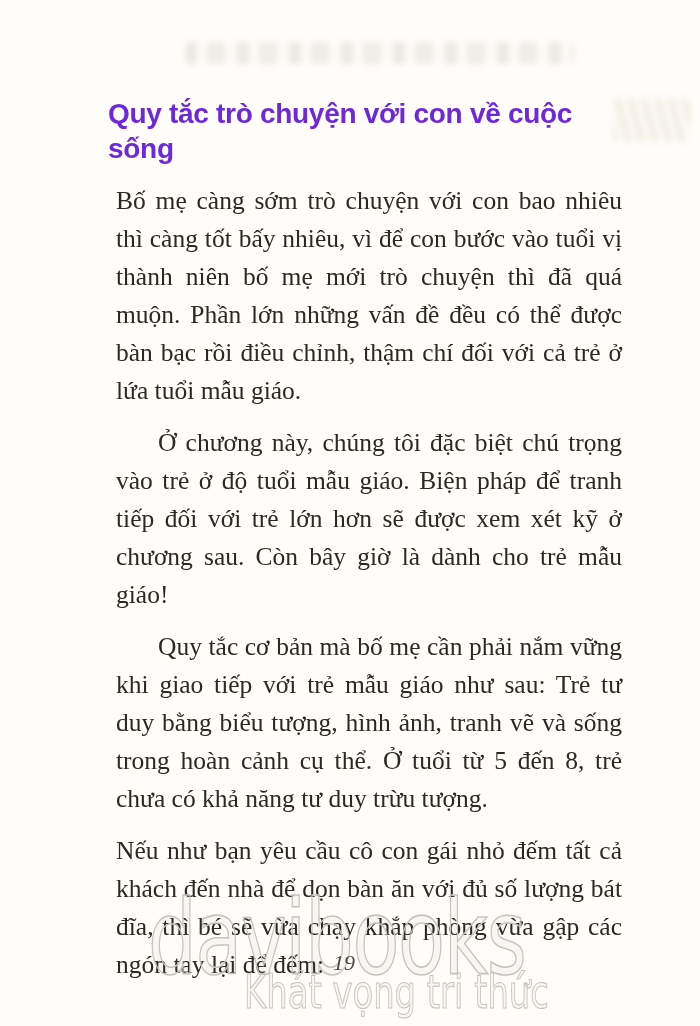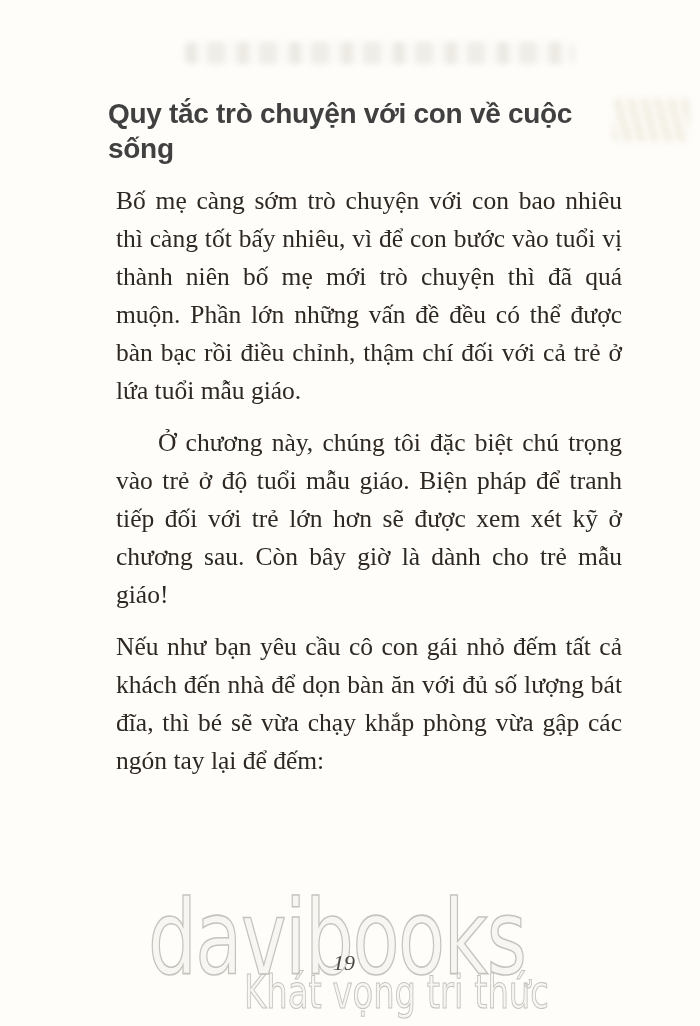--- a/index.html
+++ b/index.html
@@ -40,21 +40,21 @@
     width: 514px;
     color: #2e2822;
   }
   .title {
     margin: 0 0 16px 0;
     font-family: "Liberation Sans", sans-serif;
     font-weight: bold;
     font-size: 28px;
     line-height: 1.25;
     letter-spacing: -0.3px;
-    color: #404040;
+    color: #6d28d9;
   }
   .para {
     margin: 0 0 14px 8px;
     font-size: 25.5px;
     line-height: 38px;
     text-align: justify;
     color: #2e2822;
   }
   .para.indented {
     text-indent: 42px;
@@ -117,20 +117,21 @@
   <div class="smudge smudge-top"></div>
   <div class="smudge smudge-right"></div>
 
   <div class="content">
     <h1 class="title">Quy tắc trò chuyện với con về cuộc sống</h1>
 
     <p class="para">Bố mẹ càng sớm trò chuyện với con bao nhiêu thì càng tốt bấy nhiêu, vì để con bước vào tuổi vị thành niên bố mẹ mới trò chuyện thì đã quá muộn. Phần lớn những vấn đề đều có thể được bàn bạc rồi điều chỉnh, thậm chí đối với cả trẻ ở lứa tuổi mẫu giáo.</p>
 
     <p class="para indented">Ở chương này, chúng tôi đặc biệt chú trọng vào trẻ ở độ tuổi mẫu giáo. Biện pháp để tranh tiếp đối với trẻ lớn hơn sẽ được xem xét kỹ ở chương sau. Còn bây giờ là dành cho trẻ mẫu giáo!</p>
 
+    <p class="para indented">Quy tắc cơ bản mà bố mẹ cần phải nắm vững khi giao tiếp với trẻ mẫu giáo như sau: Trẻ tư duy bằng biểu tượng, hình ảnh, tranh vẽ và sống trong hoàn cảnh cụ thể. Ở tuổi từ 5 đến 8, trẻ chưa có khả năng tư duy trừu tượng.</p>
 
 
     <p class="para">Nếu như bạn yêu cầu cô con gái nhỏ đếm tất cả khách đến nhà để dọn bàn ăn với đủ số lượng bát đĩa, thì bé sẽ vừa chạy khắp phòng vừa gập các ngón tay lại để đếm:</p>
   </div>
 
   <div class="watermark-brand">davibooks</div>
 
   <div class="watermark-tagline">Khát vọng tri thức</div>
 
   <div class="page-number">19</div>

